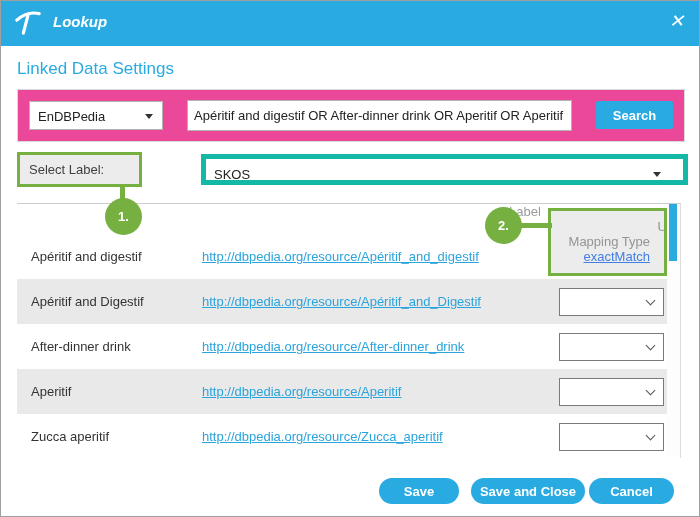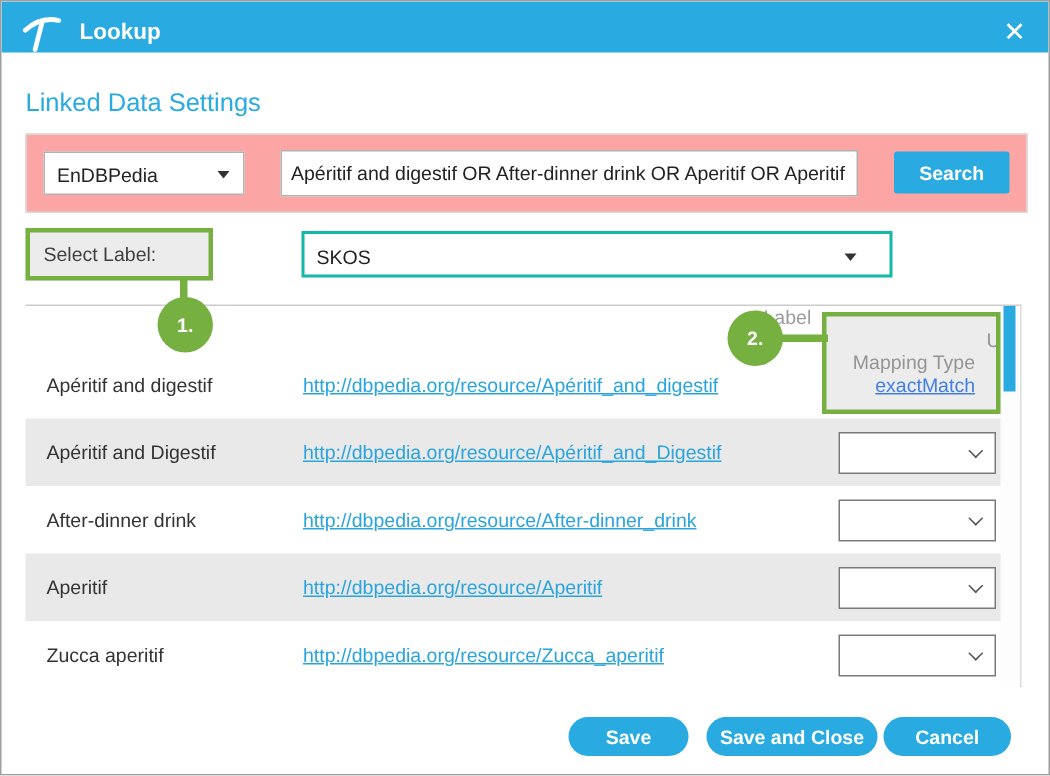--- a/index.html
+++ b/index.html
@@ -3,37 +3,37 @@
 <meta charset="utf-8">
 <style>
   html,body{margin:0;padding:0;background:#e9e9e9;}
   *{box-sizing:border-box;}
   .dialog{
     position:relative;width:700px;height:517px;background:#fff;
     border:1px solid #9f9f9f;overflow:hidden;
     font-family:"Liberation Sans",sans-serif;font-size:13px;color:#333;
   }
   
-  .header{position:absolute;left:0;top:0;width:100%;height:34px;background:#29abe2;}
+  .header{position:absolute;left:0;top:0;width:100%;height:45px;background:#29abe2;font-style:italic;}
   .logo{position:absolute;left:14px;top:8px;width:26px;height:26px;}
   .dlg-title{position:absolute;left:52px;top:12px;color:#fff;font-weight:bold;font-size:15px;}
   .close{position:absolute;right:15px;top:9px;color:#fff;font-size:18px;font-weight:400;cursor:pointer;line-height:22px;}
   
   .section-title{position:absolute;left:16px;top:58px;color:#29abe2;font-size:17px;font-weight:400;}
   
-  .search-panel{position:absolute;left:16px;top:88px;width:668px;height:53px;border:1px solid #d8d8d8;background:#fca5a5;}
+  .search-panel{position:absolute;left:16px;top:88px;width:668px;height:53px;border:1px solid #d8d8d8;background:#ec4899;}
   .source-select{position:absolute;left:11px;top:11px;width:134px;height:29px;border:1px solid #b2b2b2;background:#fff;cursor:pointer;}
   .source-select .txt{position:absolute;left:8px;top:7px;color:#222;}
   .tri-down{position:absolute;right:9px;top:12px;width:0;height:0;border-left:4px solid transparent;border-right:4px solid transparent;border-top:5px solid #333;}
   .query-input{position:absolute;left:169px;top:10px;width:385px;height:31px;border:1px solid #b2b2b2;padding:0 6px;font-family:"Liberation Sans",sans-serif;font-size:13px;color:#222;}
   .search-btn{position:absolute;left:578px;top:11px;width:77px;height:28px;background:#29abe2;border:none;border-radius:2px;color:#fff;font-size:13px;font-weight:bold;font-family:"Liberation Sans",sans-serif;cursor:pointer;}
   
   .scheme-label-box{position:absolute;left:16px;top:151px;width:125px;height:35px;border:3px solid #76b041;background:#ececec;}
   .scheme-label-box .txt{position:absolute;left:9px;top:7px;color:#3f3f3f;}
-  .scheme-select{position:absolute;left:200px;top:153px;width:394px;height:31px;border:2px solid #14b8a6;background:#fff;cursor:pointer;}
+  .scheme-select{position:absolute;left:200px;top:153px;width:487px;height:31px;border:5px solid #14b8a6;background:#fff;cursor:pointer;}
   .scheme-select .txt{position:absolute;left:8px;top:8px;color:#222;}
   .scheme-select .tri-down{right:22px;top:13px;}
   
   .table{position:absolute;left:16px;top:202px;width:664px;height:255px;border-top:1px solid #ccc;border-bottom:1px solid #ccc;border-right:1px solid #ddd;}
   .thead{display:flex;height:30px;align-items:flex-end;color:#9b9b9b;background:#fff;flex-direction:column;}
   .trow{display:flex;height:45px;align-items:center;}
   .trow:nth-child(odd){background:#e9e9e9;}
   .trow:nth-child(even){background:#ffffff;}
   .col-label{width:185px;padding-left:14px;}
   .col-uri{flex:1;}

